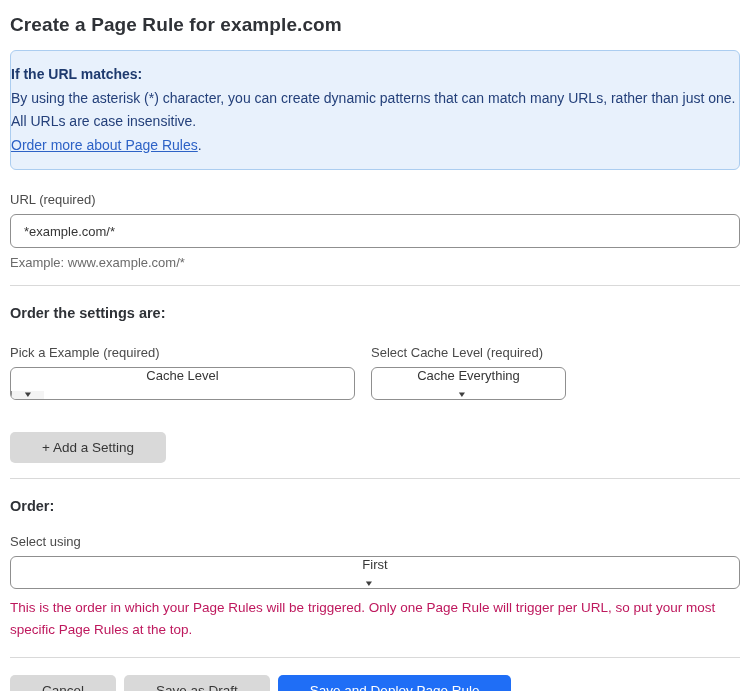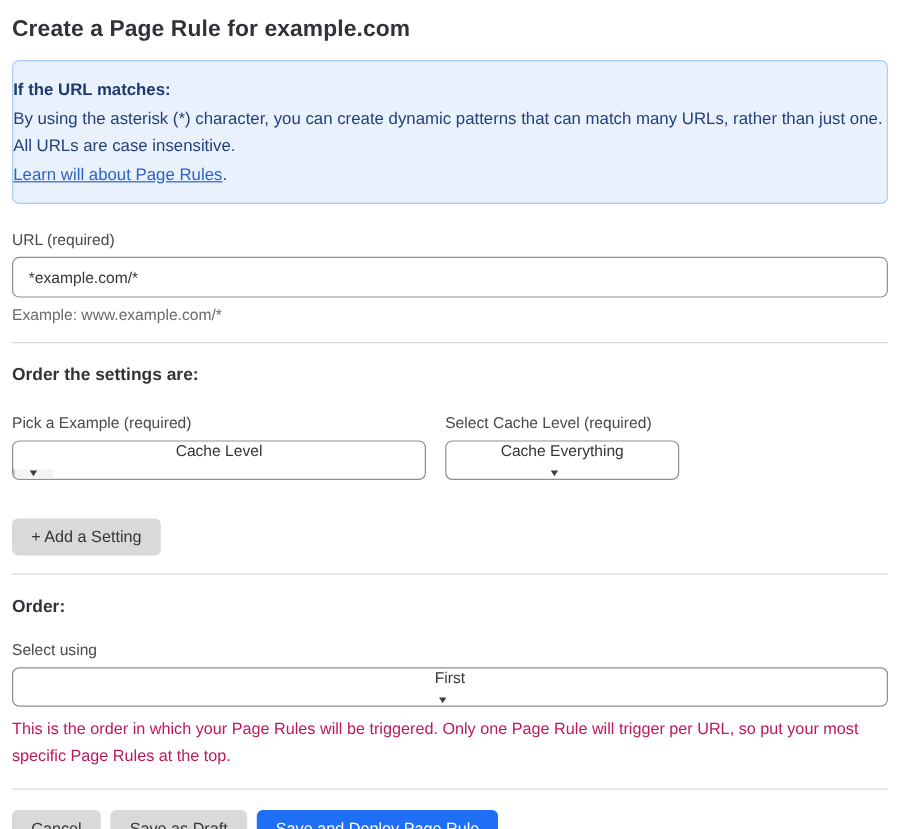--- a/index.html
+++ b/index.html
@@ -123,21 +123,21 @@
     padding-right: 13px;
     display: flex;
     align-items: center;
   }
 
   .btn {
     display: inline-flex;
     align-items: center;
     justify-content: center;
     height: 31px;
-    padding: 0 16px;
+    padding: 0 32px;
     border: none;
     border-radius: 5px;
     font-size: 13.5px;
     font-family: "Liberation Sans", "DejaVu Sans", sans-serif;
     cursor: pointer;
     white-space: nowrap;
   }
   .btn-gray {
     background: #d9d9d9;
     color: #363636;
@@ -169,21 +169,21 @@
 </head>
 <body>
 
 <div class="container">
 
   <h1 class="page-title">Create a Page Rule for example.com</h1>
 
   <div class="info-box">
     <div class="info-heading">If the URL matches:</div>
     <div class="info-body">By using the asterisk (*) character, you can create dynamic patterns that can match many URLs, rather than just one. All URLs are case insensitive.</div>
-    <div><a class="info-link">Learn will about Page Rules</a><span>.</span></div>
+    <div><a class="info-link">Order more about Page Rules</a><span>.</span></div>
   </div>
 
   <div class="field-label">URL (required)</div>
   <input class="text-input" type="text" value="*example.com/*" style="">
   <div class="helper-text">Example: www.example.com/*</div>
 
   <hr class="divider">
 
   <div class="section-heading">Order the settings are:</div>
 

